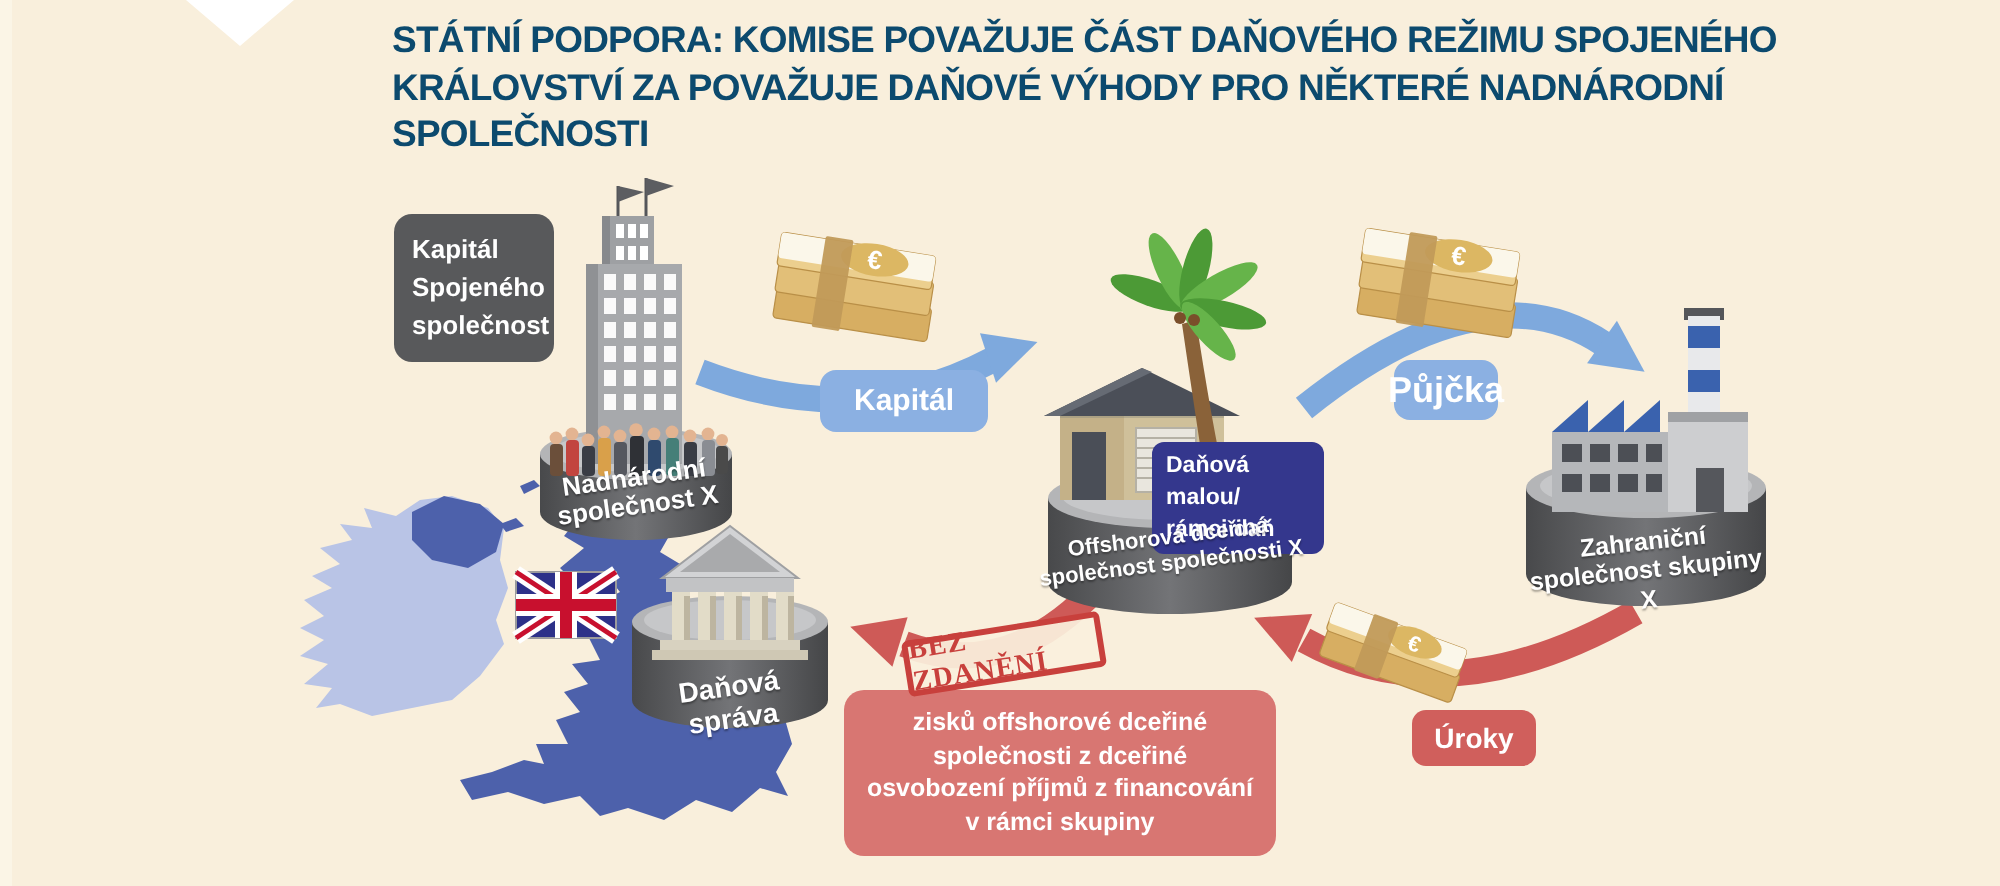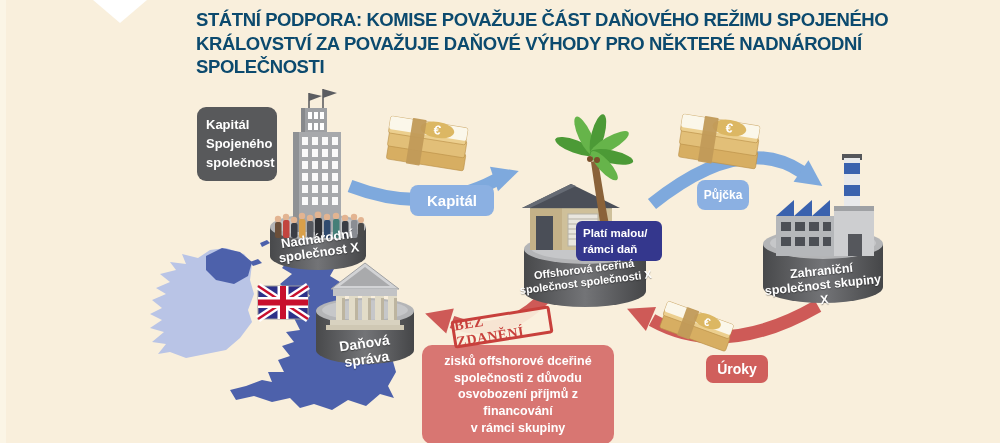--- a/index.html
+++ b/index.html
@@ -37,21 +37,21 @@
   .stamp{
     left:452px;top:313px;width:100px;height:28px;z-index:4;
     transform:rotate(-9deg);
     border:3px solid #c8403c;border-radius:3px;
     background:rgba(250,240,221,.93);
     color:#c8403c;font-family:"Liberation Serif",serif;font-weight:bold;
     font-size:14px;letter-spacing:.5px;
     display:flex;align-items:center;justify-content:center;
   }
   .red-box{
-    left:422px;top:345px;width:192px;z-index:3;
+    left:422px;top:345px;width:216px;z-index:3;
     background:#d87672;border-radius:10px;padding:8px 4px;
     color:#fff;font-weight:bold;font-size:12.5px;line-height:1.33;
     text-align:center;
   }
 </style>
 </head>
 <body>
 
 <div class="canvas">
 
@@ -342,40 +342,40 @@
   <div class="abs podium-label" style="left:260px;top:232px;width:116px;transform:rotate(-8deg);font-size:13px;line-height:1.1;">
     <div>Nadnárodní</div>
     <div>společnost X</div>
   </div>
 
   <div class="abs podium-label" style="left:317px;top:335px;width:97px;transform:rotate(-8deg);font-size:14px;">Daňová správa</div>
 
   <div class="abs pill pill-blue" style="left:410px;top:185px;width:84px;height:31px;font-size:15px;">Kapitál</div>
 
   <div class="abs navy-tag">
-    <div>Platí malou/</div>
+    <div>Daňová malou/</div>
     <div>rámci daň</div>
   </div>
 
   <div class="abs podium-label" style="left:517px;top:263px;width:136px;transform:rotate(-7deg);font-size:11px;line-height:1.2;">
     <div>Offshorová dceřiná</div>
     <div>společnost společnosti X</div>
   </div>
 
-  <div class="abs pill pill-blue" style="left:697px;top:180px;width:52px;height:30px;font-size:12px;">Půjčka</div>
+  <div class="abs pill pill-blue" style="left:697px;top:180px;width:52px;height:30px;font-size:18px;">Půjčka</div>
 
   <div class="abs podium-label" style="left:760px;top:264px;width:126px;transform:rotate(-6deg);font-size:12.5px;line-height:1.15;">
     <div>Zahraniční</div>
     <div>společnost skupiny X</div>
   </div>
 
   <div class="abs pill pill-red" style="left:706px;top:355px;width:62px;height:28px;font-size:14px;border-radius:7px;">Úroky</div>
 
   <div class="abs stamp">BEZ ZDANĚNÍ</div>
 
   <div class="abs red-box">
     <div>zisků offshorové dceřiné</div>
-    <div>společnosti z důvodu</div>
+    <div>společnosti z dceřiné</div>
     <div>osvobození příjmů z financování</div>
     <div>v rámci skupiny</div>
   </div>
 
 </div>
 
 </body></html>

